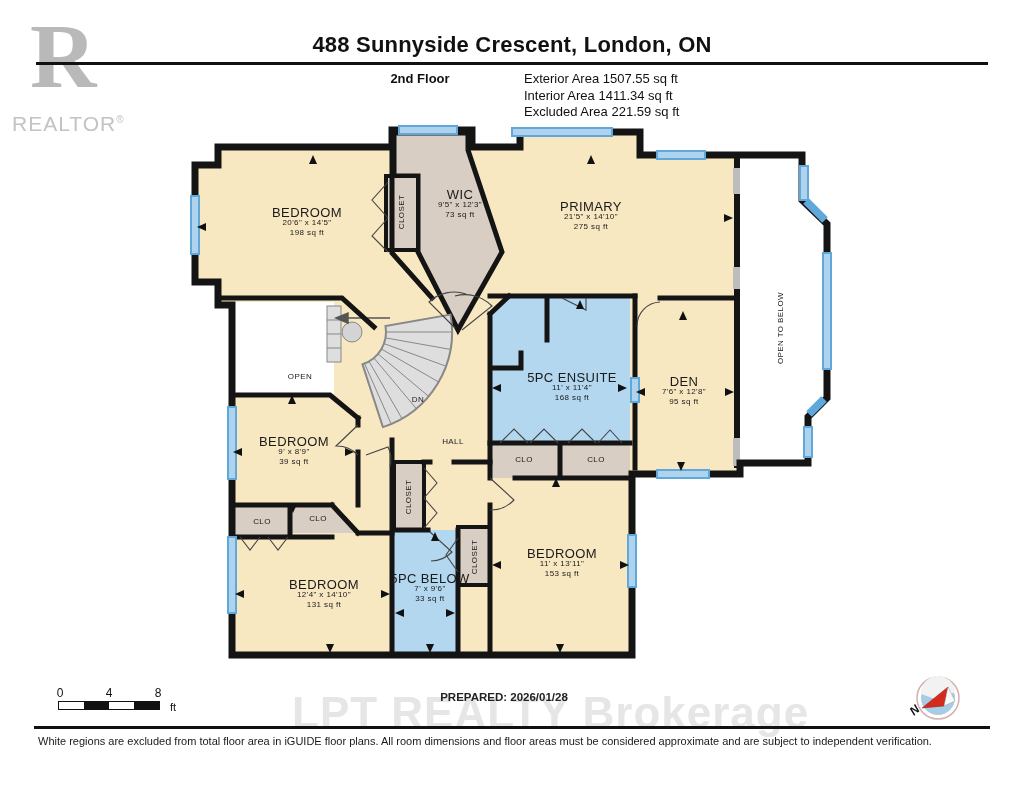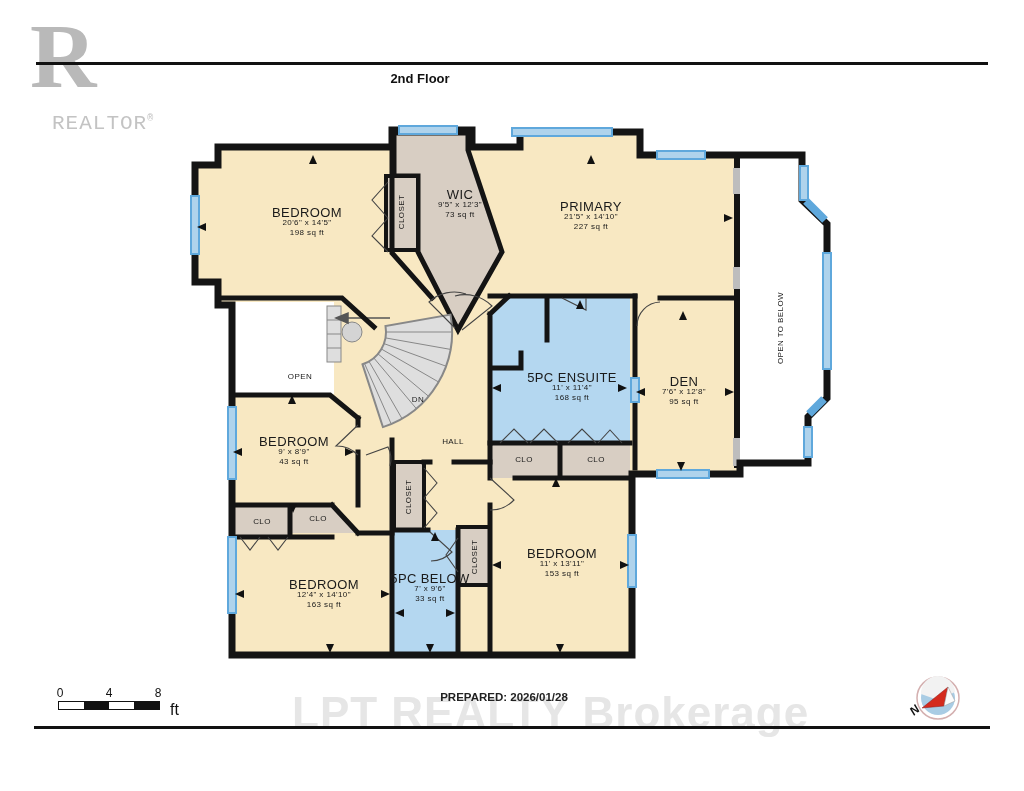--- a/index.html
+++ b/index.html
@@ -1,22 +1,22 @@
 <!DOCTYPE html>
 <html><head>
 <meta charset="utf-8">
 <style>
   html,body{margin:0;padding:0;background:#fff;}
   .sheet{position:relative;width:1024px;height:791px;background:#fff;overflow:hidden;
          font-family:"Liberation Sans",sans-serif;color:#111;}
   
   .logo-r{position:absolute;left:30px;top:6px;font-family:"Liberation Serif",serif;
           font-weight:bold;font-size:92px;line-height:100px;color:#b9b9b9;}
-  .logo-word{position:absolute;left:12px;top:112px;font-family:Liberation Mono, monospace;
-          font-size:21px;color:#c3c3c3;letter-spacing:1px;margin-left:40px;}
+  .logo-word{position:absolute;left:12px;top:112px;font-family:Liberation Sans, sans-serif;
+          font-size:21px;color:#c3c3c3;letter-spacing:1px;}
   .logo-word sup{font-size:10px;}
   .page-title{position:absolute;left:0;top:32px;width:100%;text-align:center;
           font-size:22px;font-weight:bold;letter-spacing:.2px;}
   .hrule{position:absolute;left:36px;right:36px;top:62px;height:2.5px;background:#111;}
   .floor-label{position:absolute;left:330px;top:71px;width:180px;text-align:center;
           font-size:13px;font-weight:bold;}
   .stats{position:absolute;left:524px;top:71px;font-size:13px;line-height:16.5px;}
   
   .rlabel{position:absolute;transform:translate(-50%,-50%);text-align:center;
           font-size:8px;line-height:10px;letter-spacing:.4px;color:#1a1a1a;white-space:nowrap;z-index:5;}
@@ -28,33 +28,39 @@
           color:#e6e6e6;letter-spacing:1px;z-index:1;white-space:nowrap;}
   .prepared{position:absolute;left:0;top:691px;width:1008px;text-align:center;
           font-size:11.5px;font-weight:600;color:#222;z-index:3;}
   .scalebar{position:absolute;left:58px;top:686px;z-index:3;}
   .scale-nums{position:relative;height:13px;font-size:12px;color:#111;}
   .scale-nums span{position:absolute;transform:translateX(-50%);}
   .bar{position:relative;margin-top:2px;width:100px;height:7px;border:1.5px solid #111;
        display:flex;}
   .bar i{flex:1;display:block;}
   .bar i:nth-child(2),.bar i:nth-child(4){background:#111;}
-  .scale-unit{position:absolute;left:112px;top:15px;font-size:16px;}
+  .scale-unit{position:absolute;left:112px;top:15px;font-size:11px;}
   .frule{position:absolute;left:34px;right:34px;top:726px;height:2.5px;background:#111;z-index:2;}
   .disclaimer{position:absolute;left:38px;top:735px;right:20px;font-size:11px;color:#1a1a1a;z-index:3;}
 </style>
 </head>
 <body>
 
 <div class="sheet">
 
   <div class="logo-r">R</div>
   <div class="logo-word"><span>REALTOR</span><sup>®</sup></div>
+  <div class="page-title">488 Sunnyside Crescent, London, ON</div>
   <div class="hrule"></div>
   <div class="floor-label">2nd Floor</div>
+  <div class="stats">
+    <div>Exterior Area 1507.55 sq ft</div>
+    <div>Interior Area 1411.34 sq ft</div>
+    <div>Excluded Area 221.59 sq ft</div>
+  </div>
 
   <svg class="plan-svg" width="1024" height="791" viewBox="0 0 1024 791">
 
     <path d="M218 147 H392 V130 H472 V147 H520 V132 H640 V155 H802 V200 L827 224 V398 L808 417 V463 H740 V474 H632 V655 H232 V305 H218 V282 H195 V165 H218 Z" fill="#F8E8C2"></path>
 
     <path d="M739 157 H799 V202 L825 225 V397 L806 416 V461 H739 Z" fill="#ffffff"></path>
     <rect x="232" y="302" width="102" height="92" fill="#ffffff"></rect>
 
     <path d="M394 133 H468 V150 L502 252 L458 330 L418 252 V176 H394 Z" fill="#D8CEC3" stroke="#141414" stroke-width="5"></path>
     <rect x="386" y="176" width="32" height="74" fill="#D8CEC3" stroke="#141414" stroke-width="4"></rect>
@@ -202,21 +208,21 @@
     <div>CLOSET</div>
   </div>
   <div class="rlabel" style="left:460px;top:205px">
     <div class="nm">WIC</div>
     <div>9'5" x 12'3"</div>
     <div>73 sq ft</div>
   </div>
   <div class="rlabel" style="left:591px;top:217px">
     <div class="nm">PRIMARY</div>
     <div>21'5" x 14'10"</div>
-    <div>227 sq ft</div>
+    <div>275 sq ft</div>
   </div>
   <div class="rlabel vert" style="left:781px;top:328px">
     <div>OPEN TO BELOW</div>
   </div>
   <div class="rlabel" style="left:572px;top:388px">
     <div class="nm">5PC ENSUITE</div>
     <div>11' x 11'4"</div>
     <div>168 sq ft</div>
   </div>
   <div class="rlabel" style="left:684px;top:392px">
@@ -235,32 +241,32 @@
   </div>
   <div class="rlabel" style="left:418px;top:400px">
     <div>DN</div>
   </div>
   <div class="rlabel" style="left:453px;top:442px">
     <div>HALL</div>
   </div>
   <div class="rlabel" style="left:294px;top:452px">
     <div class="nm">BEDROOM</div>
     <div>9' x 8'9"</div>
-    <div>43 sq ft</div>
+    <div>39 sq ft</div>
   </div>
   <div class="rlabel" style="left:262px;top:522px">
     <div>CLO</div>
   </div>
   <div class="rlabel" style="left:318px;top:519px">
     <div>CLO</div>
   </div>
   <div class="rlabel" style="left:324px;top:595px">
     <div class="nm">BEDROOM</div>
     <div>12'4" x 14'10"</div>
-    <div>163 sq ft</div>
+    <div>131 sq ft</div>
   </div>
   <div class="rlabel vert" style="left:409px;top:497px">
     <div>CLOSET</div>
   </div>
   <div class="rlabel" style="left:430px;top:589px">
     <div class="nm">5PC BELOW</div>
     <div>7' x 9'6"</div>
     <div>33 sq ft</div>
   </div>
   <div class="rlabel vert" style="left:475px;top:557px">
@@ -282,13 +288,14 @@
     <div class="bar">
         <i></i>
         <i></i>
         <i></i>
         <i></i>
       </div>
     <div class="scale-unit">ft</div>
   </div>
   <div class="prepared">PREPARED: 2026/01/28</div>
   <div class="frule"></div>
+  <div class="disclaimer">White regions are excluded from total floor area in iGUIDE floor plans. All room dimensions and floor areas must be considered approximate and are subject to independent verification.</div>
 </div>
 
 </body></html>

